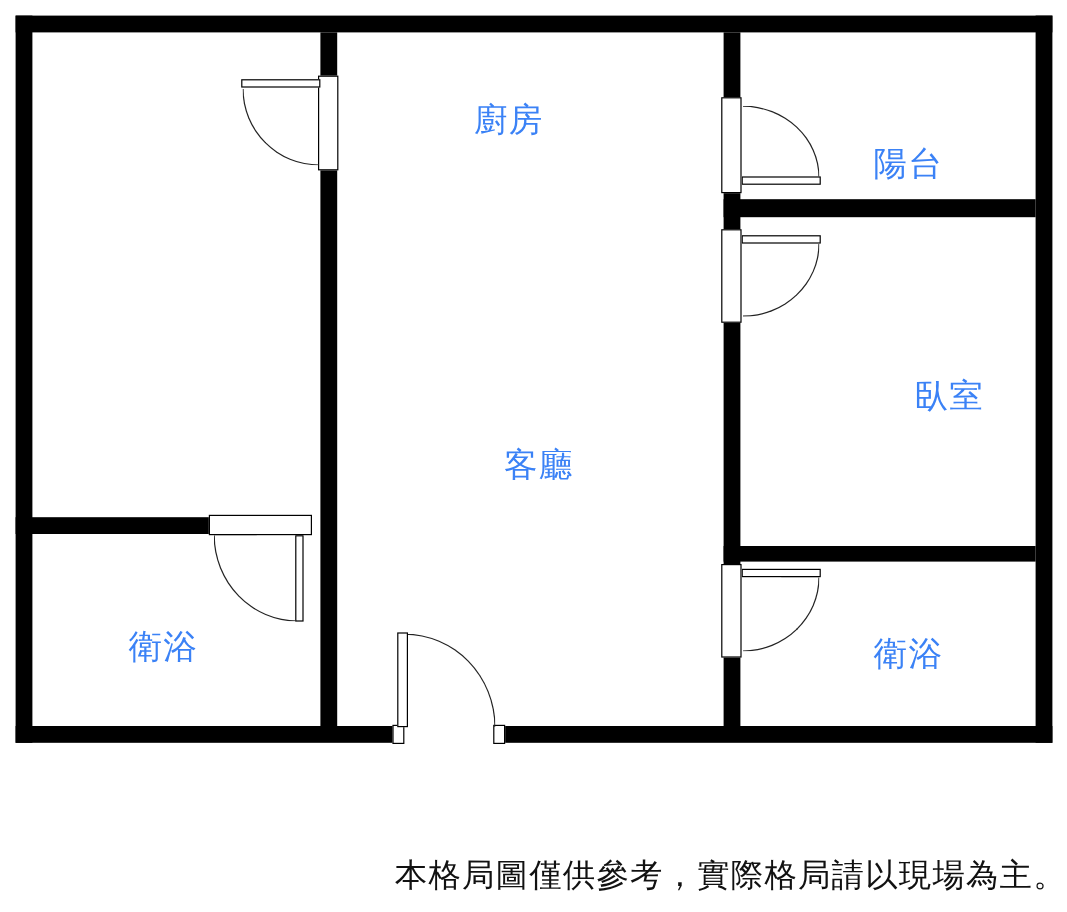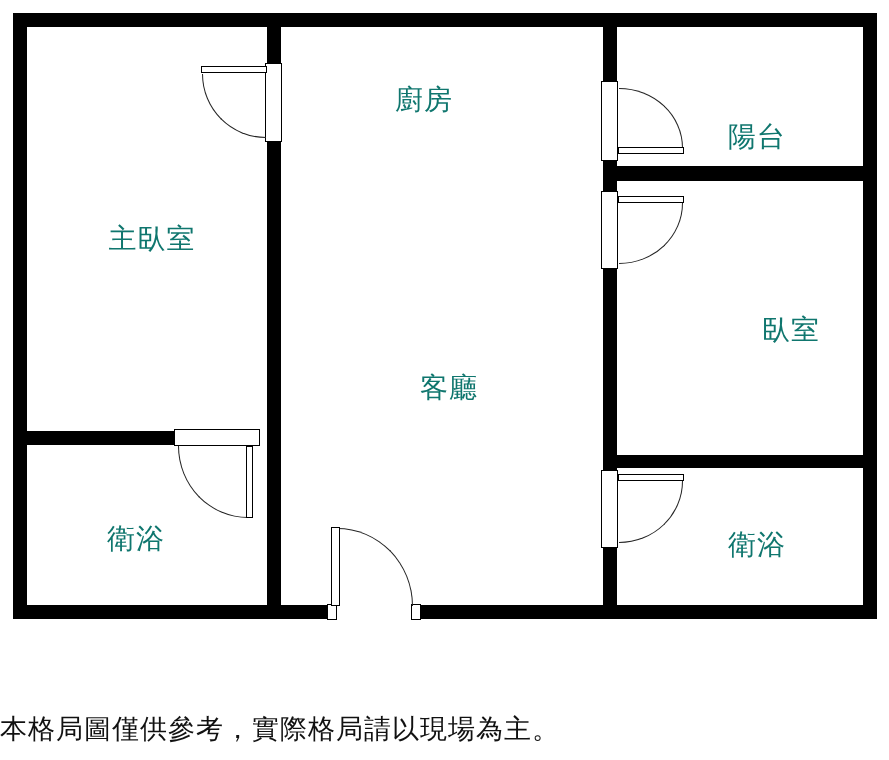--- a/index.html
+++ b/index.html
@@ -49,30 +49,30 @@
   .arc-tr { 
     border-top-width: 1.5px;
     border-right-width: 1.5px;
     border-top-right-radius: 100% 100%;
   }
   .room-label {
     position: absolute;
     transform: translate(-50%, -50%);
     font-size: 28px;
     font-weight: 500;
-    color: #0f766e;
+    color: #3b82f6;
     white-space: nowrap;
     letter-spacing: 1px;
   }
   .disclaimer {
     position: absolute;
     left: 0;
     right: 0;
     top: 711px;
-    text-align: left;
+    text-align: right;
     font-size: 27px;
     font-weight: 500;
     color: #111111;
     letter-spacing: 1px;
     white-space: nowrap;
   }
 </style>
 </head>
 <body>
 
@@ -126,21 +126,20 @@
     <div class="door-panel" style="left:246px; top:446px; width:7px; height:72px;"></div>
   </div>
 
   <div>
     <div class="door-frame" style="left:327px; top:604px; width:10px; height:16px;"></div>
     <div class="door-frame" style="left:411px; top:604px; width:10px; height:16px;"></div>
     <div class="door-arc arc-tr" style="left:337px; top:528px; width:76px; height:78px;"></div>
     <div class="door-panel" style="left:331px; top:527px; width:9px; height:79px;"></div>
   </div>
 
-  <div class="room-label" style="left:152px; top:239px;">主臥室</div>
   <div class="room-label" style="left:424px; top:100px;">廚房</div>
   <div class="room-label" style="left:757px; top:100px;margin-top:37px;">陽台</div>
   <div class="room-label" style="left:745px; top:330px;margin-left:46px;">臥室</div>
   <div class="room-label" style="left:449px; top:388px;font-family:Liberation Mono, monospace;">客廳</div>
   <div class="room-label" style="left:136px; top:539px;">衛浴</div>
   <div class="room-label" style="left:757px; top:545px;">衛浴</div>
 
   <div class="disclaimer">本格局圖僅供參考，實際格局請以現場為主。</div>
 
 </div>

